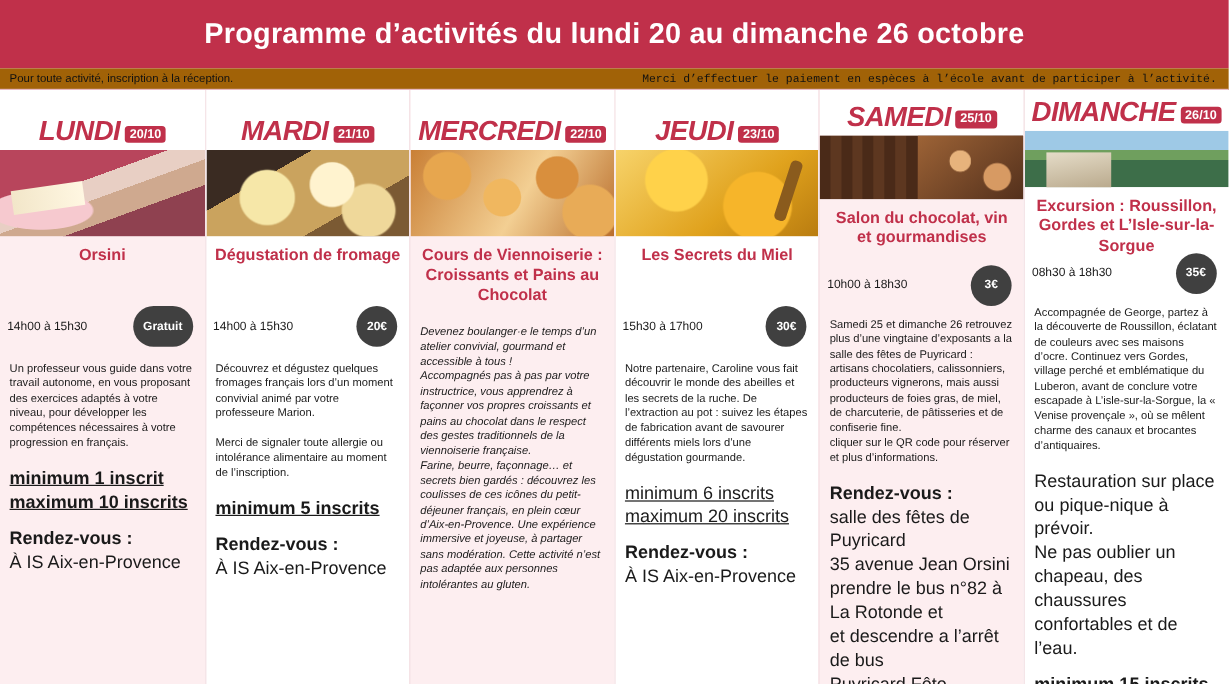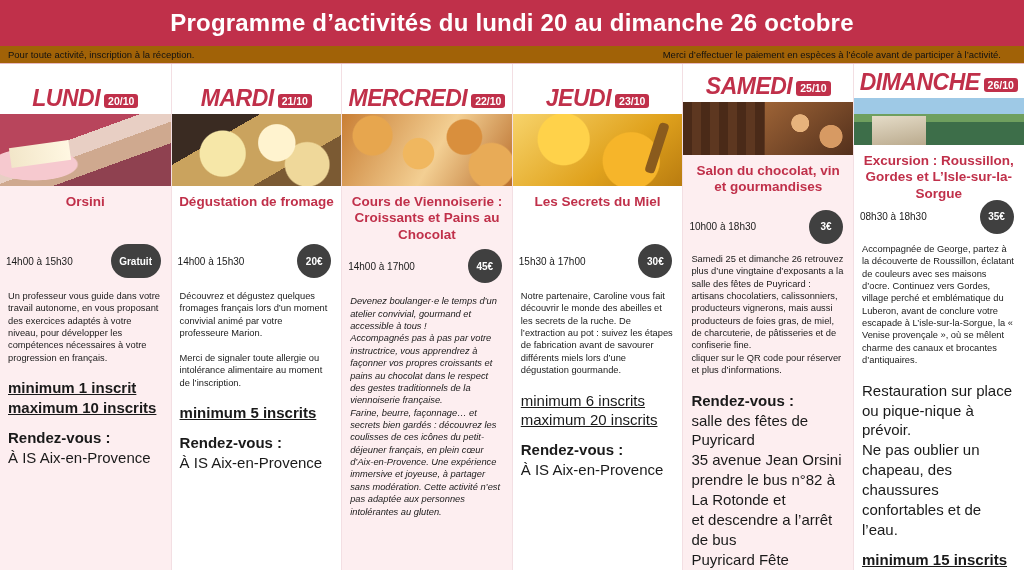--- a/index.html
+++ b/index.html
@@ -6,36 +6,36 @@
   html, body {
     width: 1024px; height: 570px;
     font-family: "Liberation Sans", sans-serif;
     background: #ffffff;
     overflow: hidden;
   }
   .page { position: relative; width: 1024px; height: 570px; }
 
   
   .title-bar {
-    height: 46px;
+    height: 57px;
     background: #c0304a;
     color: #ffffff;
     display: flex; align-items: center; justify-content: center;
     font-size: 24px; font-weight: bold;
     letter-spacing: .2px;
   }
   .notice-bar {
     height: 18px;
     background: #a16207;
     display: flex; align-items: center;
     font-size: 9.5px; color: #111;
     border-bottom: 1px solid #e7b9c2;
   }
   .notice-left { padding-left: 8px; }
-  .notice-right { margin-left: auto; padding-right: 23px; }
+  .notice-right { margin-left: auto; padding-right: 10px; font-family: Liberation Mono, monospace; }
 
   
   .columns { display: flex; width: 1024px; height: 506px; }
   .col {
     width: 170.6px;
     height: 506px;
     display: flex; flex-direction: column;
     position: relative;
     overflow: hidden;
   }
@@ -241,24 +241,20 @@
 
     <div class="col shade-a">
       <div class="day-head">
         <span class="day-name">MERCREDI</span>
         <span class="day-date">22/10</span>
       </div>
       <div class="photo">
           <div class="ph-layer ph-viennoiserie"></div>
         </div>
       <div class="act-title">Cours de Viennoiserie : Croissants et Pains au Chocolat</div>
-      <div class="time-row">
-        <span class="time-text">14h00 à 17h00</span>
-        <span class="price-badge">45€</span>
-      </div>
       <div class="desc italic">Devenez boulanger·e le temps d’un atelier convivial, gourmand et accessible à tous !
 Accompagnés pas à pas par votre instructrice, vous apprendrez à façonner vos propres croissants et pains au chocolat dans le respect des gestes traditionnels de la viennoiserie française.
 Farine, beurre, façonnage… et secrets bien gardés : découvrez les coulisses de ces icônes du petit-déjeuner français, en plein cœur d’Aix-en-Provence. Une expérience immersive et joyeuse, à partager sans modération. Cette activité n’est pas adaptée aux personnes intolérantes au gluten.</div>
     </div>
 
     <div class="col shade-b">
       <div class="day-head">
         <span class="day-name">JEUDI</span>
         <span class="day-date">23/10</span>
       </div>

